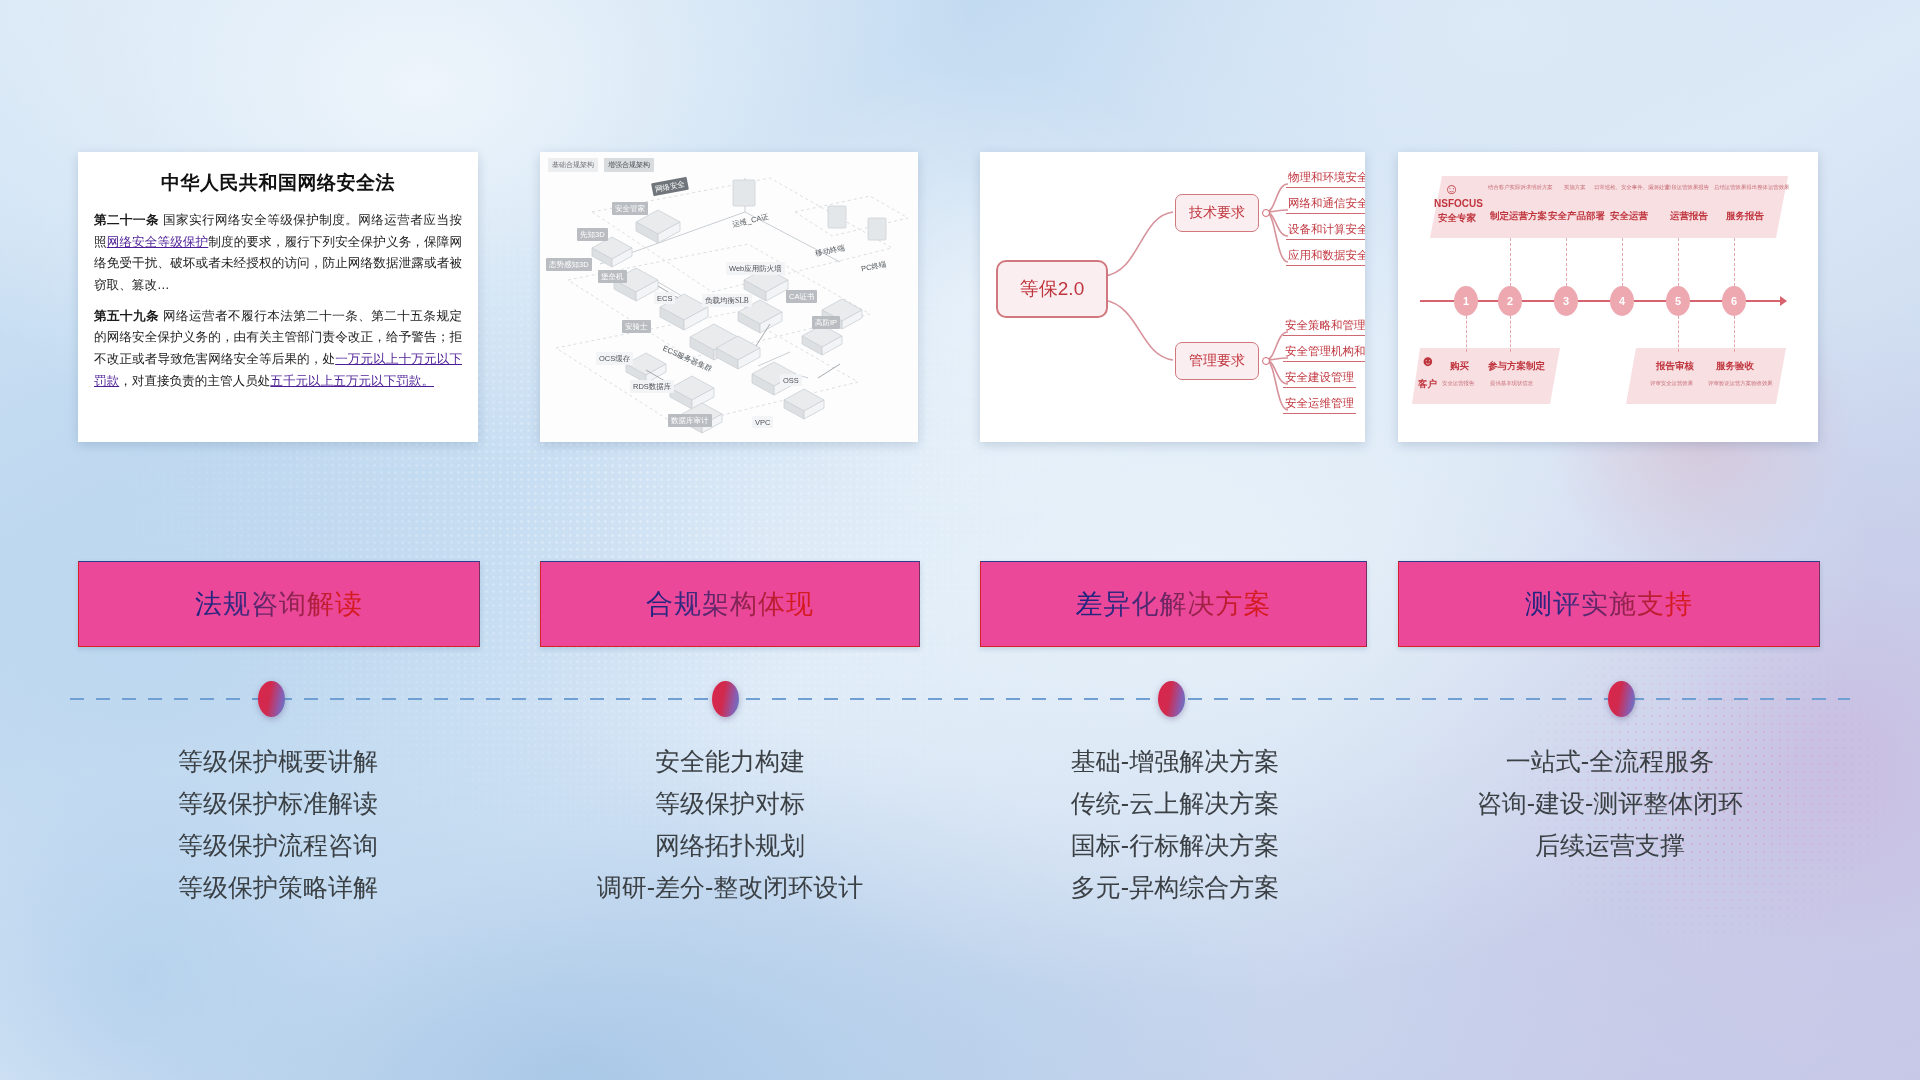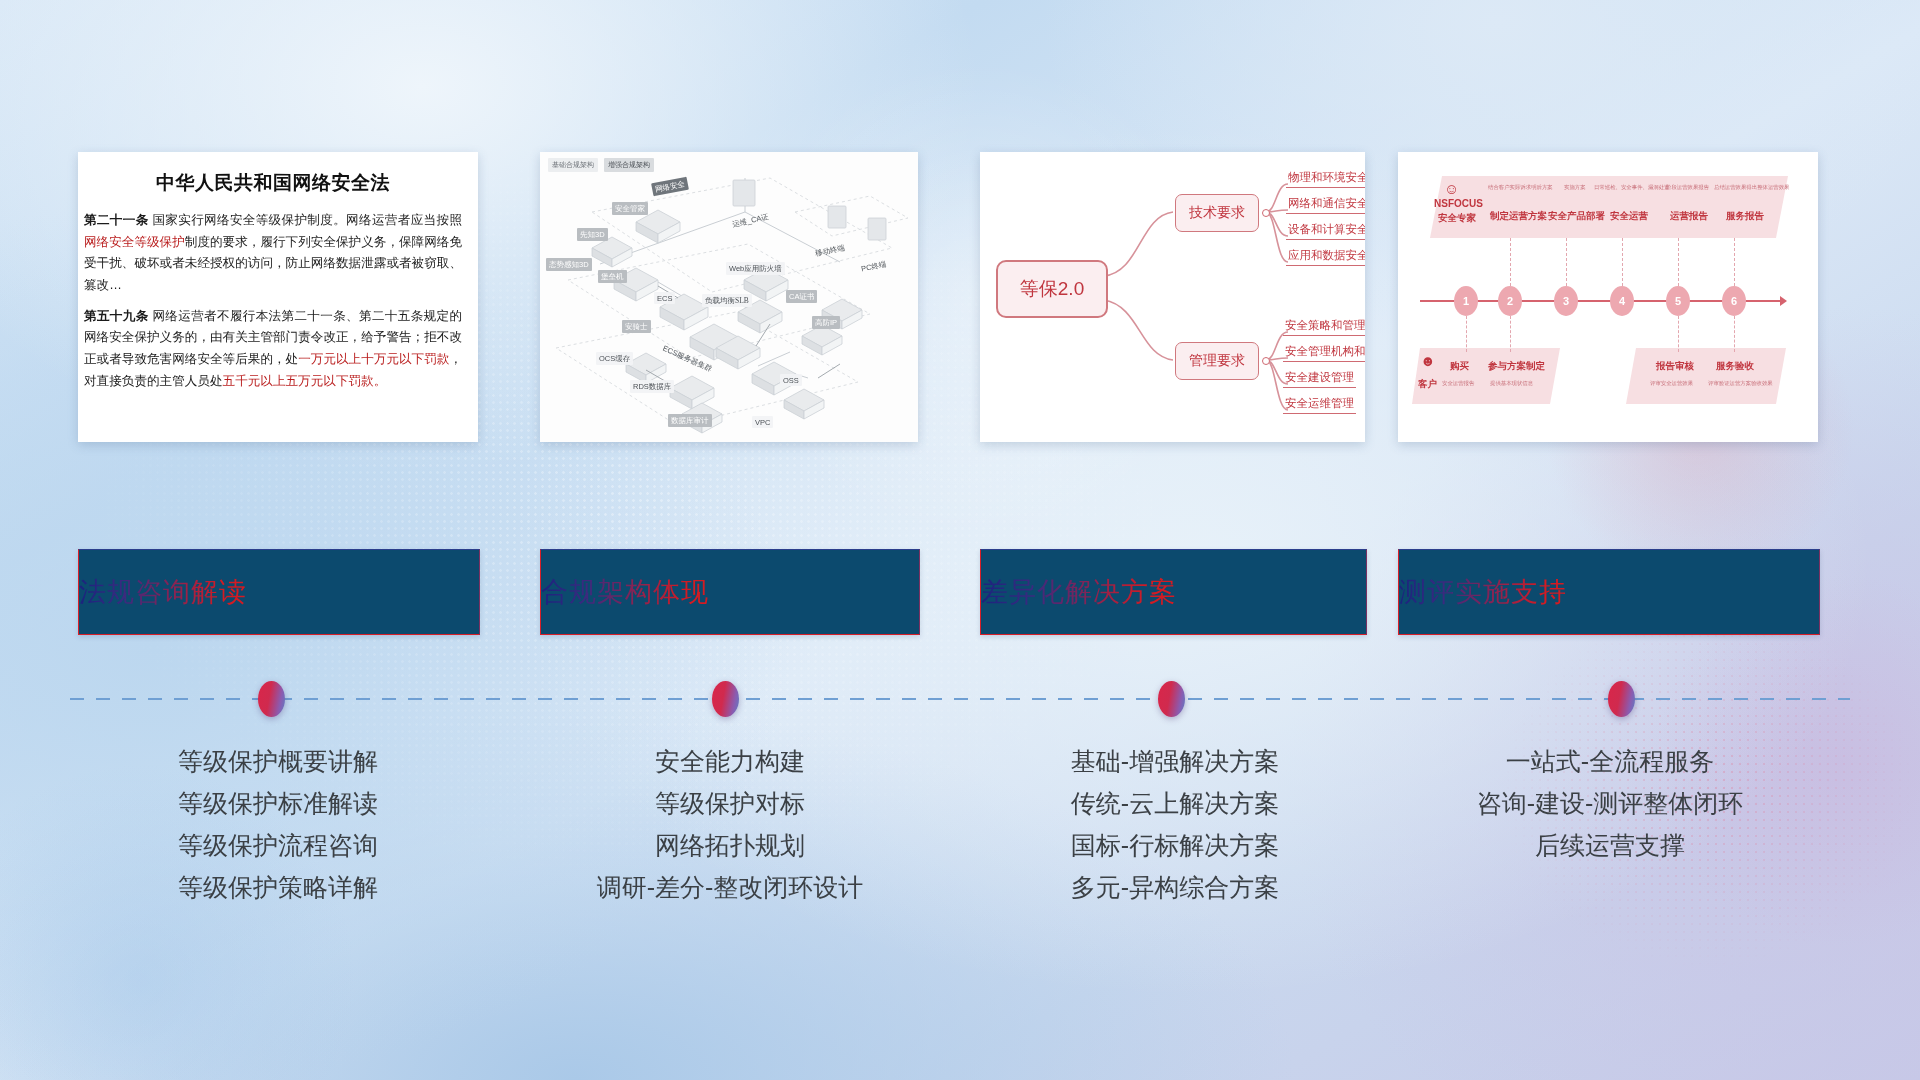--- a/index.html
+++ b/index.html
@@ -47,25 +47,25 @@
 
   
   .cards{position:absolute;left:0;top:152px;width:1920px;height:300px;}
   .card{position:absolute;top:0;background:#fff;box-shadow:0 3px 10px rgba(60,90,130,.22);overflow:hidden;}
   .card.c1{left:78px;width:400px;height:290px;}
   .card.c2{left:540px;width:378px;height:290px;}
   .card.c3{left:980px;width:385px;height:290px;}
   .card.c4{left:1398px;width:420px;height:290px;}
 
   
-  .law{padding:14px 16px 8px 6px;box-sizing:border-box;height:100%;}
+  .law{padding:14px 16px 8px 16px;box-sizing:border-box;height:100%;}
   .law h1{margin:4px 0 14px;text-align:center;font-size:19px;font-weight:bold;color:#111;letter-spacing:.5px;}
   .law p{margin:0 0 9px;font-size:12.6px;line-height:1.72;color:#1b1b1b;text-align:justify;}
   .law b{font-weight:bold;}
-  .law .red{color:#b91c1c;}
+  .law .red{color:#4c1d95;text-decoration:underline;}
 
   
   .arch{position:relative;width:100%;height:100%;background:#fdfdfd;}
   .arch .tabs{position:absolute;left:8px;top:6px;display:flex;gap:6px;}
   .arch .tabs span{font-size:7px;color:#6d7278;background:#eceef0;padding:2px 4px;border-radius:1px;}
   .arch .tabs span.on{background:#d9dcdf;color:#4a4f55;}
   .arch svg{position:absolute;left:0;top:0;}
   .arch .lbl{position:absolute;font-size:7.5px;color:#4c5156;background:rgba(242,243,245,.92);
              padding:1.5px 3px;border-radius:1px;white-space:nowrap;}
   .arch .lbl.dk{background:#6f757b;color:#fff;}
@@ -97,24 +97,24 @@
   .tl .axis{position:absolute;left:22px;top:148px;width:362px;height:2px;background:#d6636e;}
   .tl .arrow{position:absolute;left:382px;top:144px;width:0;height:0;
      border-left:7px solid #d6636e;border-top:5px solid transparent;border-bottom:5px solid transparent;}
   .tl .step{position:absolute;width:24px;height:30px;border-radius:50%;background:#eda8b0;
      color:#fff;font-size:11px;font-weight:bold;display:flex;align-items:center;justify-content:center;top:134px;}
   .tl .dash{position:absolute;border-left:1px dashed #e3a6ae;}
   .tl .ico{position:absolute;font-size:15px;color:#c0363f;}
 
   
   .boxes{position:absolute;left:0;top:549px;width:1920px;height:84px;}
-  .hbox{position:absolute;top:0;height:84px;background:#0c4a6e;
+  .hbox{position:absolute;top:12px;height:84px;background:#ec4899;
         border:1.6px solid #d91f28;border-top-color:#2b3e8c;border-right-color:#7a3061;
         box-shadow:0 2px 5px rgba(50,80,130,.18);
-        display:flex;align-items:center;justify-content:flex-start;}
+        display:flex;align-items:center;justify-content:center;}
   .hbox span{font-size:27px;font-weight:500;letter-spacing:1px;
         background:linear-gradient(90deg,#1a237e 0%,#3a2a80 26%,#8e2350 58%,#d41b22 86%);
         -webkit-background-clip:text;background-clip:text;color:transparent;}
   .hbox.b1{left:78px;width:400px;}
   .hbox.b2{left:540px;width:378px;}
   .hbox.b3{left:980px;width:385px;}
   .hbox.b4{left:1398px;width:420px;}
 
   
   .timeline{position:absolute;left:70px;top:698px;width:1780px;height:2px;

